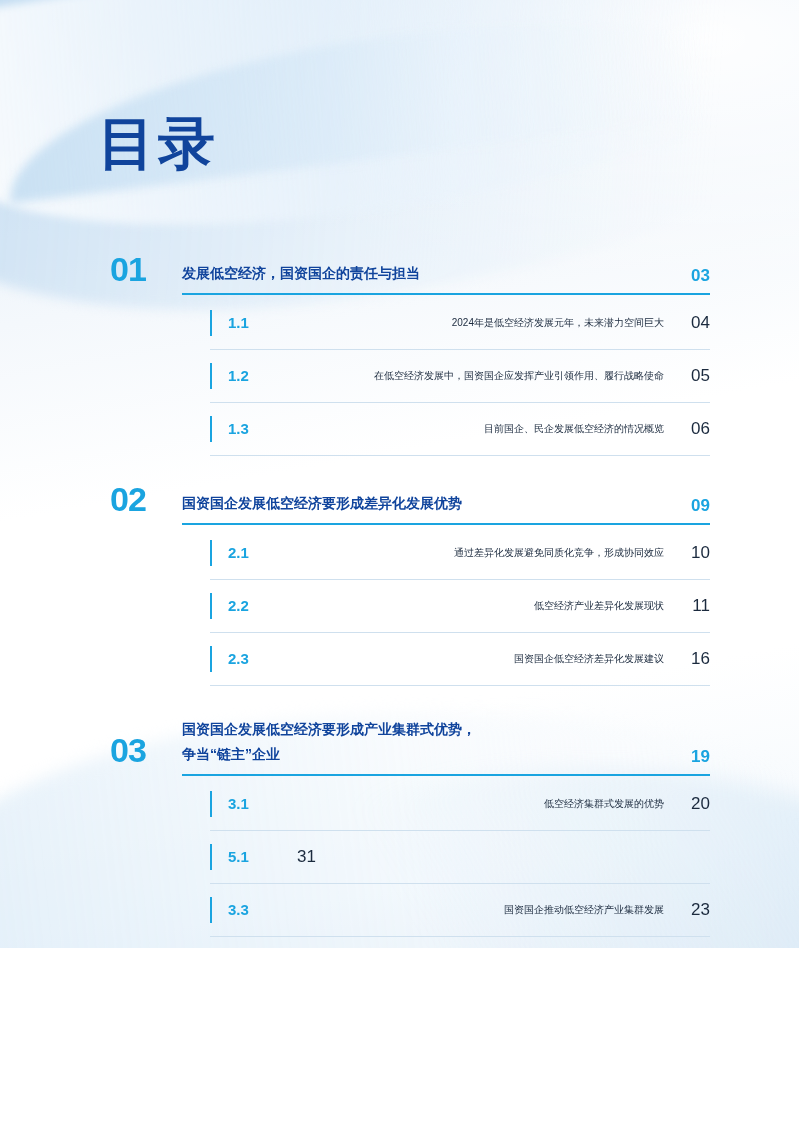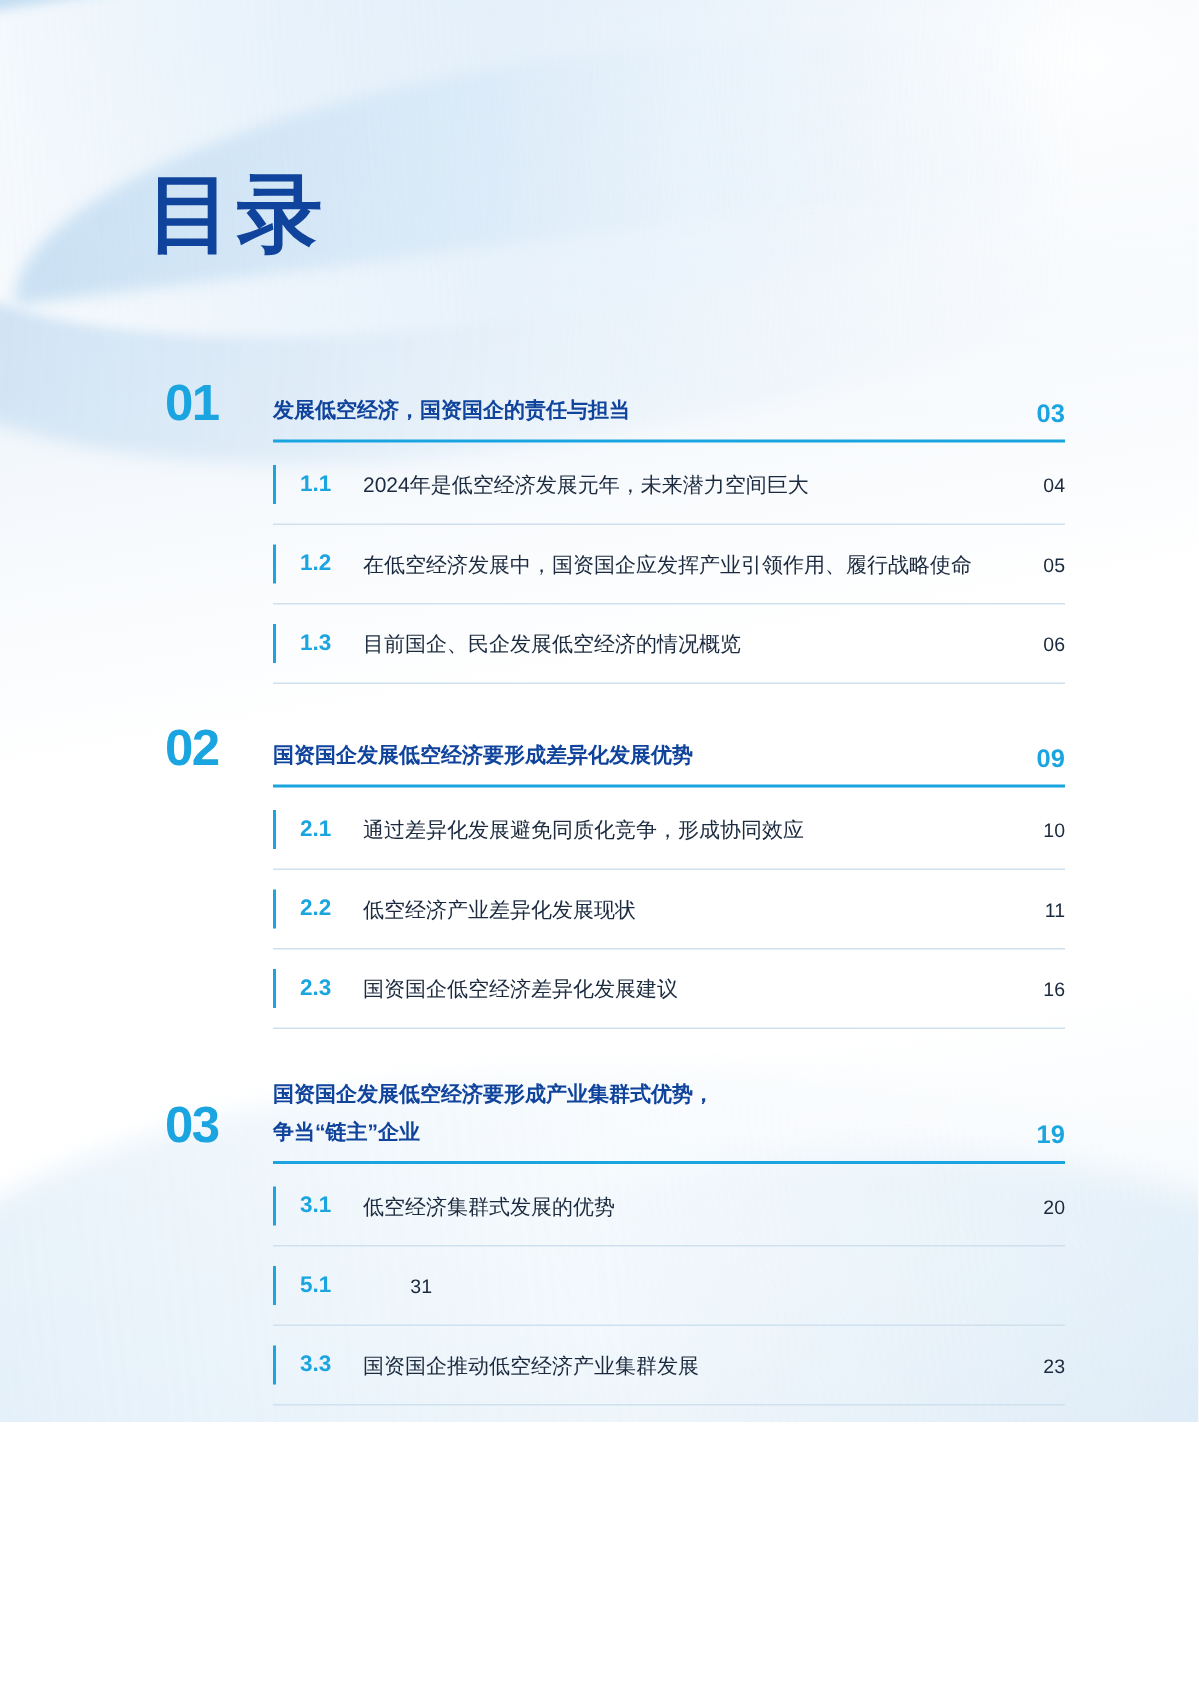--- a/index.html
+++ b/index.html
@@ -124,48 +124,49 @@
   .chapter-rule {
     height: 2px;
     background: #1aa4e0;
     margin-left: 72px;
     margin-bottom: 2px;
   }
 
   .sub {
     display: flex;
     align-items: center;
-    margin-left: 72px;
+    margin-left: 100px;
     border-bottom: 1px solid #cfe0ee;
     min-height: 52px;
   }
   .sub:last-child {
     border-bottom: 1px solid #cfe0ee;
   }
   .sub-num {
     flex: 0 0 60px;
     font-size: 15px;
     font-weight: bold;
     color: #1aa4e0;
     border-left: 2px solid #1aa4e0;
     padding-left: 16px;
     height: 26px;
     line-height: 26px;
     box-sizing: border-box;
   }
   .sub-text {
     flex: 1;
-    font-size: 14px;
+    font-size: 10px;
     color: #1b2a3e;
     line-height: 20px;
+    text-align: right;
   }
   .sub-page {
     flex: 0 0 46px;
     text-align: right;
-    font-size: 13px;
+    font-size: 17px;
     color: #1b2a3e;
   }
 
   .chapter-gap { height: 22px; }
 
   .footer {
     position: absolute;
     left: 72px;
     right: 64px;
     bottom: 28px;

